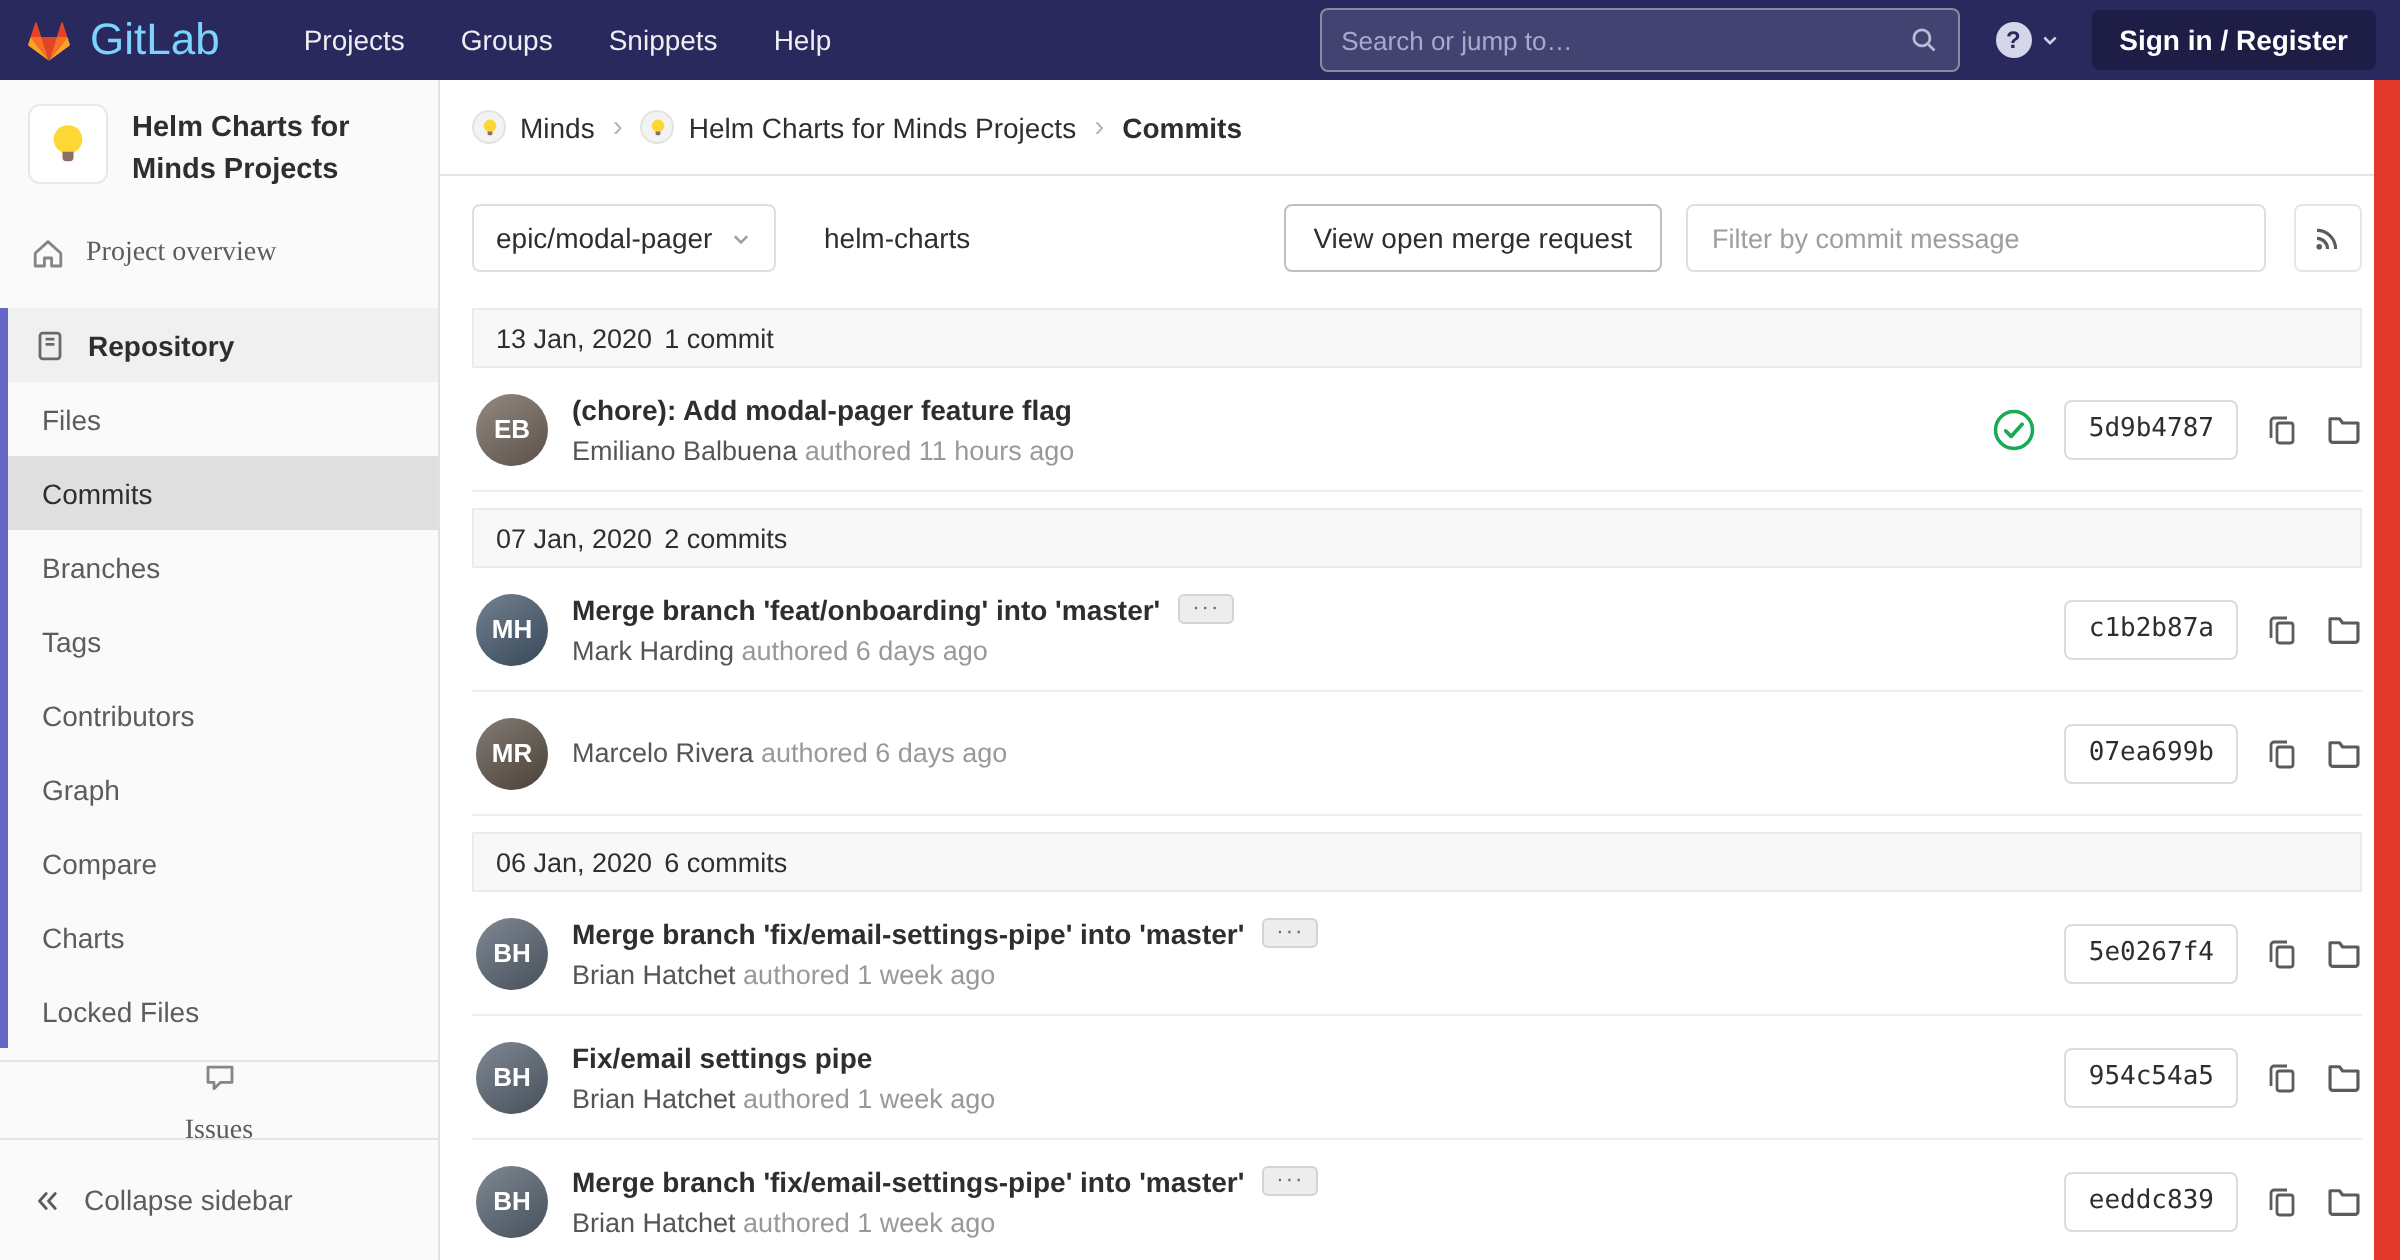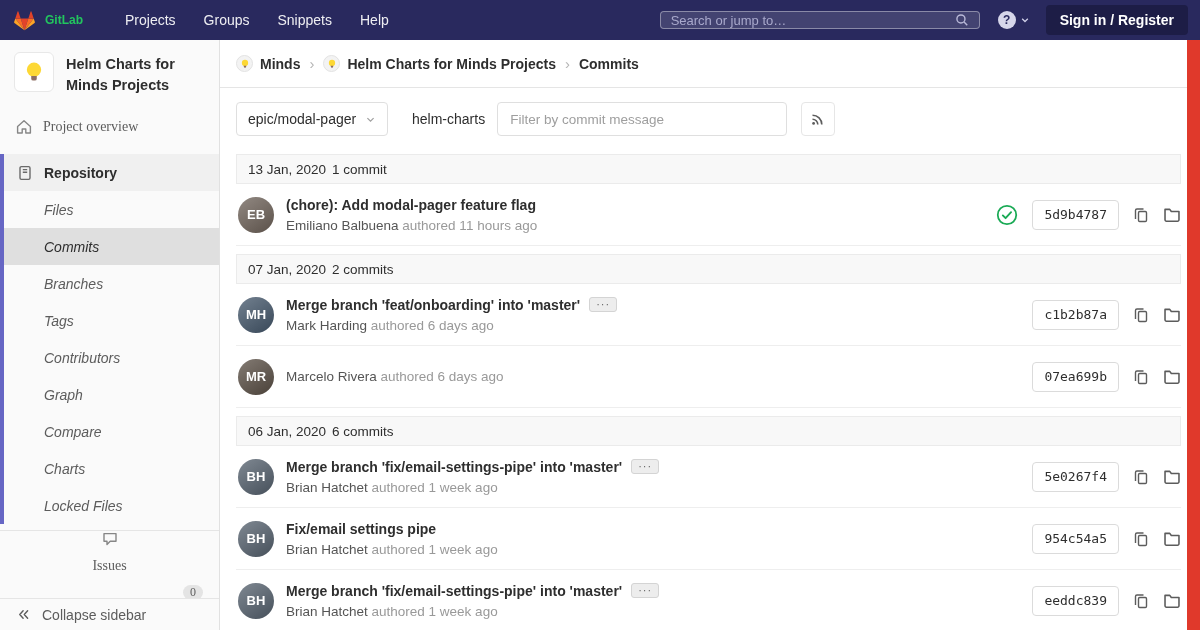--- a/index.html
+++ b/index.html
@@ -7,24 +7,24 @@
   body {
     font-family: "Liberation Sans", "DejaVu Sans", sans-serif;
     font-size: 14px; color:#2e2e2e; background:#fff;
     position: relative; overflow: hidden;
   }
 
   
   .navbar { position:absolute; top:0; left:0; right:0; height:40px;
     background:#29295e; display:flex; align-items:center; padding:0 12px; z-index:30; }
   .brand { display:flex; align-items:center; gap:8px; cursor:pointer; }
-  .brand-name { color:#22c55e; font-weight:bold; font-size:12px; }
+  .brand-name { color:#7dd3fc; font-weight:normal; font-size:22px; }
   .nav-menu { display:flex; align-items:center; gap:28px; margin-left:42px; }
   .nav-item { color:rgba(255,255,255,.92); font-weight:500; font-size:14px; cursor:pointer; }
-  .nav-search { margin-left:auto; width:320px; height:18px; background:rgba(255,255,255,.12);
+  .nav-search { margin-left:auto; width:320px; height:32px; background:rgba(255,255,255,.12);
     border:1px solid rgba(255,255,255,.38); border-radius:4px; display:flex; align-items:center;
     padding:0 10px; }
   .nav-search input { flex:1; background:transparent; border:none; outline:none;
     color:#fff; font-size:13px; font-family:inherit; }
   .nav-search input::placeholder { color:#a9a9cc; }
   .help-wrap { display:flex; align-items:center; gap:4px; margin-left:18px; cursor:pointer; }
   .q-circle { width:18px; height:18px; border-radius:50%; background:#d6d6ea; color:#29295e;
     font-size:12px; font-weight:bold; display:flex; align-items:center; justify-content:center; }
   .sign-in-btn { margin-left:16px; height:30px; padding:0 14px; background:#1d1d46;
     border:none; border-radius:4px; color:#fff; font-weight:bold; font-size:14px;
@@ -38,38 +38,38 @@
     border:1px solid #e8e8e8; display:flex; align-items:center; justify-content:center; flex:none; }
   .project-avatar svg { width:26px; height:26px; }
   .project-title { font-weight:bold; font-size:14.5px; line-height:1.45; color:#2e2e2e; padding-top:2px; }
   .side-item { height:38px; display:flex; align-items:center; gap:11px; padding:0 16px;
     color:#5c5c5c; cursor:pointer;font-family:Liberation Serif, serif; }
   .side-item svg { flex:none; color:#868686; }
   .repo-section { margin-top:8px; border-left:4px solid #6666c4; }
   .repo-head { height:37px; display:flex; align-items:center; gap:11px; padding:0 13px;
     background:#f0f0f0; color:#2e2e2e; font-weight:bold; cursor:pointer; }
   .repo-head svg { color:#6a6a6a; }
-  .side-subitem { height:37px; display:flex; align-items:center; padding-left:40px;
-    color:#5c5c5c; cursor:pointer;font-style:italic; }
+  .side-subitem { height:37px; display:flex; align-items:center; padding-left:17px;
+    color:#5c5c5c; cursor:pointer; }
   .side-subitem.active { background:#dfdfdf; color:#2e2e2e; }
   .issues-row { margin-top:6px; border-top:1px solid #e5e5e5; height:42px;flex-direction:column; }
   .count-badge { margin-left:auto; background:#e4e4e4; color:#5c5c5c; font-size:12px;
     min-width:20px; height:17px; border-radius:9px; display:flex; align-items:center;
     justify-content:center; padding:0 6px; }
-  .collapse-row { position:absolute; bottom:0; left:0; right:0; height:32px;
+  .collapse-row { position:absolute; bottom:0; left:0; right:0; height:61px;
     border-top:1px solid #e5e5e5; display:flex; align-items:center; gap:11px;
     padding:0 16px; color:#5c5c5c; cursor:pointer; background:#fafafa; }
 
   
   .content { position:absolute; top:40px; left:220px; right:0; bottom:0; background:#fff; overflow:hidden; }
   .red-scrollbar { position:absolute; top:0; right:0; bottom:0; width:13px; background:#e0392b; z-index:25; }
 
   .breadcrumb-bar { height:48px; display:flex; align-items:center; padding:0 16px;
     border-bottom:1px solid #e5e5e5; }
-  .crumb { display:flex; align-items:center; gap:7px; cursor:pointer; color:#2e2e2e;font-weight:bold; }
+  .crumb { display:flex; align-items:center; gap:7px; cursor:pointer; color:#2e2e2e; }
   .crumb.current { font-weight:bold; cursor:default; }
   .crumb-sep { color:#b5b5b5; margin:0 9px; font-size:15px; }
   .crumb-avatar { width:17px; height:17px; border-radius:50%; background:#f3f3f3;
     border:1px solid #e3e3e3; display:flex; align-items:center; justify-content:center; overflow:hidden; }
   .crumb-avatar svg { width:12px; height:12px; }
 
   .controls { display:flex; align-items:center; padding:14px 19px 10px 16px; }
   .branch-dd { width:152px; height:34px; border:1px solid #dfdfdf; border-radius:4px;
     background:#fff; display:flex; align-items:center; justify-content:space-between;
     padding:0 11px; cursor:pointer; }
@@ -237,20 +237,21 @@
   <div class="controls">
     <div class="branch-dd">
       <span>epic/modal-pager</span>
       <span class="chev" style="display:flex;">
         <svg width="11" height="11" viewBox="0 0 16 16" fill="none" stroke="currentColor" stroke-width="1.8">
             <path d="M3.5 6l4.5 4.5L12.5 6"></path>
           </svg>
       </span>
     </div>
     <span class="repo-name">helm-charts</span>
+    <button class="mr-btn">View open merge request</button>
     <input class="filter-input" placeholder="Filter by commit message" style="">
     <button class="rss-btn">
       <svg width="16" height="16" viewBox="0 0 16 16" fill="none" stroke="currentColor" stroke-width="1.6">
           <path d="M2.5 8.2a5.3 5.3 0 0 1 5.3 5.3M2.5 4.2a9.3 9.3 0 0 1 9.3 9.3"></path>
           <circle cx="3.6" cy="12.4" r="1.4" fill="currentColor" stroke="none"></circle>
         </svg>
     </button>
   </div>
 
   <div class="commit-list" id="commit-list">

